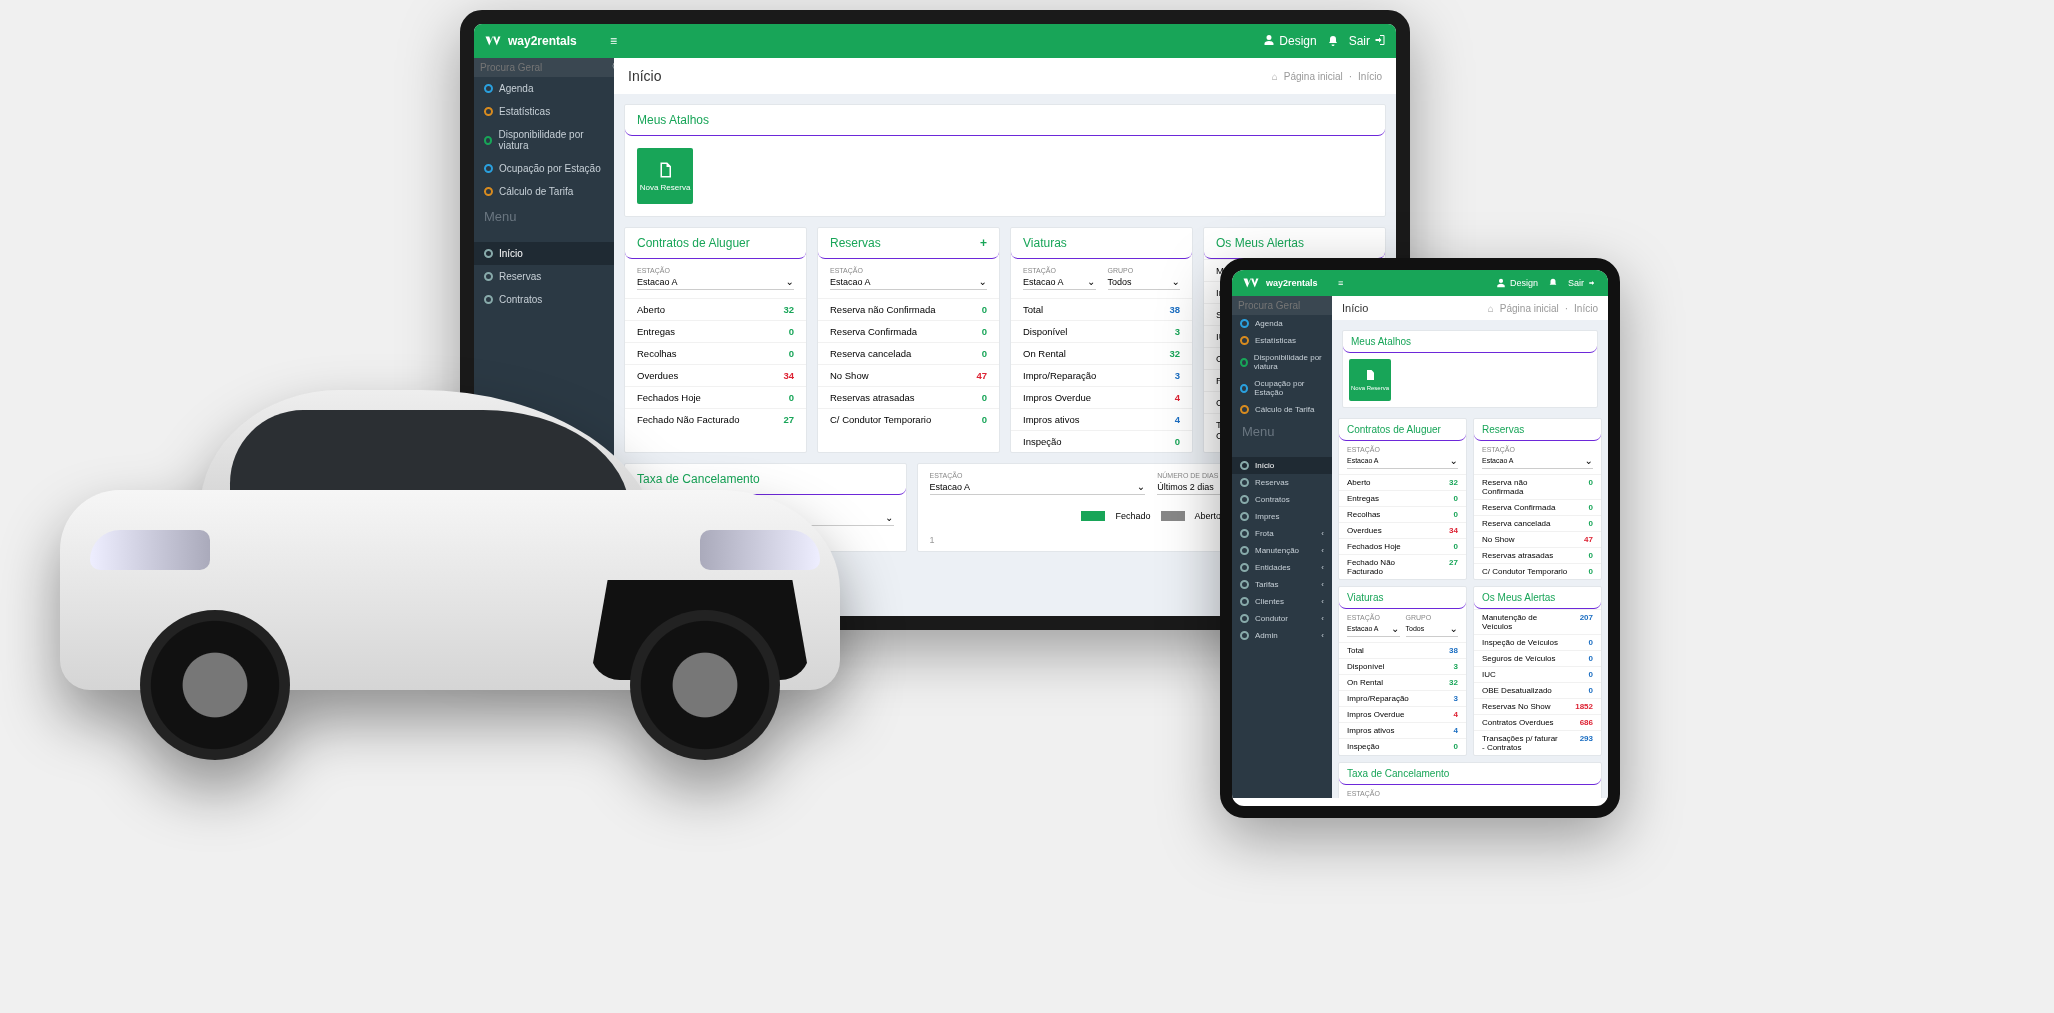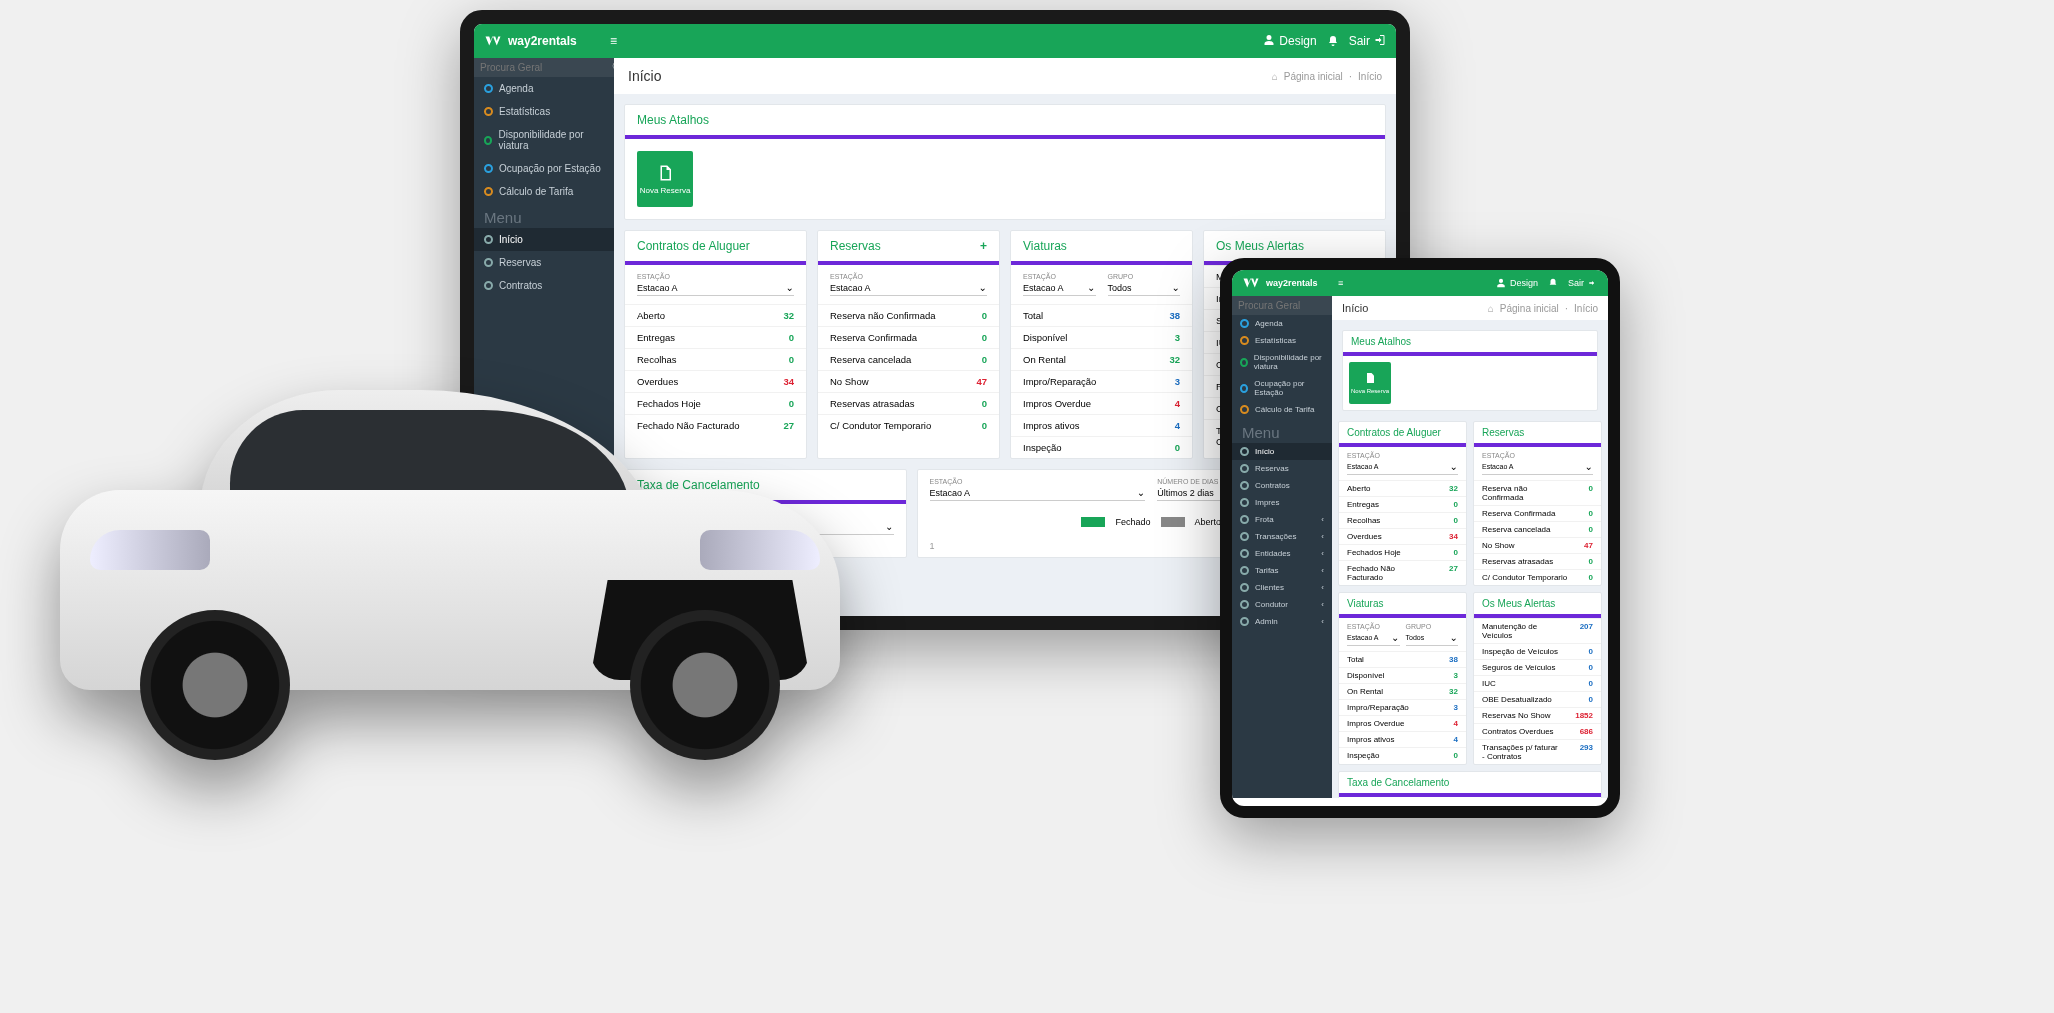--- a/index.html
+++ b/index.html
@@ -29,31 +29,31 @@
 .topbar .brand svg { width:18px; height:18px; }
 .topbar .hamburger { cursor:pointer; }
 .topbar .spacer { flex:1; }
 .topbar .icon { margin-left:10px; display:flex; align-items:flex-start; gap:4px; }
 .shell { display:flex; height: calc(100% - 34px); }
 .sidebar { width:140px; background:#2b3944; color:#c7d0d7; font-size:10px; display:flex; flex-direction:column; }
 .sidebar .search { display:flex; align-items:center; background:#3a4751; margin:0; padding:4px 6px; }
 .sidebar .search input { flex:1; background:transparent; border:0; color:#fff; font-size:10px; outline:none; }
 .sidebar .item { display:flex; align-items:center; gap:6px; padding:6px 10px; cursor:pointer; }
 .sidebar .item .dot { width:9px; height:9px; border:2px solid; border-radius:50%; }
-.sidebar .section-label { padding:6px 10px 2px; color:#6a7680; font-size:15px; }
+.sidebar .section-label { padding:6px 10px 18px; color:#6a7680; font-size:13px; }
 .sidebar .item.active { background:#1f2a33; color:#fff; }
 .sidebar .item .chev { margin-left:auto; }
 
 .main { flex:1; background:#ecf0f5; overflow:auto; }
 .crumb { display:flex; align-items:center; padding:10px 14px; background:#fff; font-size:14px; }
 .crumb .title { color:#333; }
 .crumb .right { margin-left:auto; color:#999; font-size:10px; display:flex; gap:6px; align-items:center; }
 
 .panel { background:#fff; border:1px solid #e2e6ea; margin:10px; border-radius:2px; }
-.panel > .head { padding:8px 12px; color:#18a558; font-size:12px; border-bottom:4px solid #6d28d9; display:flex; align-items:flex-end; }
+.panel > .head { padding:8px 12px; color:#18a558; font-size:12px; border-bottom:1px solid #6d28d9; display:flex; align-items:flex-end;border-radius:7px; }
 .panel > .head .plus { margin-left:auto; color:#18a558; font-weight:700; cursor:pointer; }
 
 .atalhos-body { padding:12px; }
 .atalho-tile { display:inline-flex; flex-direction:column; align-items:center; justify-content:center; width:56px; height:56px; background:#18a558; color:#fff; font-size:8px; gap:4px; border-radius:2px; }
 
 .grid { display:flex; gap:10px; padding:0 10px 10px; }
 .grid .panel { margin:0; flex:1; }
 
 .field-label { font-size:7px; color:#888; }
 .select { display:flex; align-items:center; border-bottom:1px solid #ccc; font-size:9px; padding:2px 0; }
@@ -479,21 +479,21 @@
             <span class="dot" style="border-color: rgb(136, 170, 170);"></span>
             <span>Impres</span>
           </div>
           <div class="item">
             <span class="dot" style="border-color: rgb(136, 170, 170);"></span>
             <span>Frota</span>
             <span class="chev">‹</span>
           </div>
           <div class="item">
             <span class="dot" style="border-color: rgb(136, 170, 170);"></span>
-            <span>Transações</span>
+            <span>Manutenção</span>
             <span class="chev">‹</span>
           </div>
           <div class="item">
             <span class="dot" style="border-color: rgb(136, 170, 170);"></span>
             <span>Entidades</span>
             <span class="chev">‹</span>
           </div>
           <div class="item">
             <span class="dot" style="border-color: rgb(136, 170, 170);"></span>
             <span>Tarifas</span>

